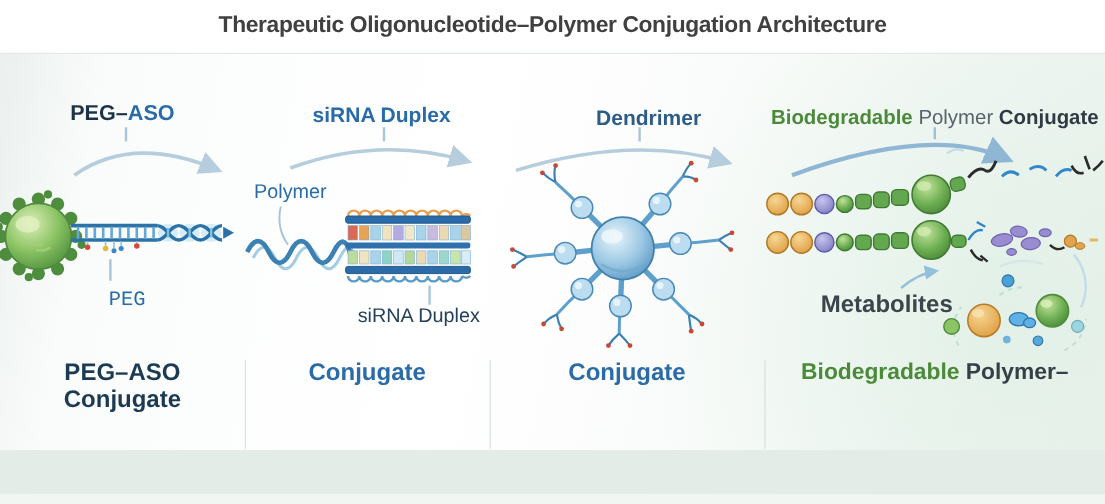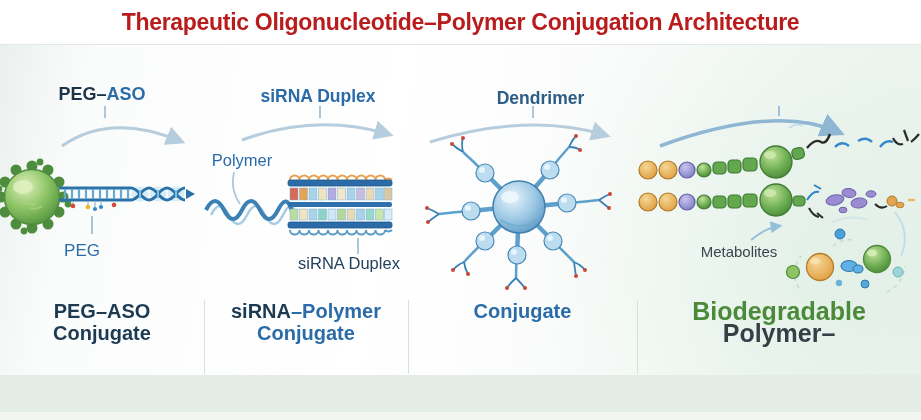--- a/index.html
+++ b/index.html
@@ -8,38 +8,38 @@
     font-family:"Liberation Sans",sans-serif;
     background:
       radial-gradient(circle at 90% 62%, rgba(214,236,222,.55), rgba(214,236,222,0) 34%),
       linear-gradient(100deg,#e9efec 0%,#fafcfb 10%,#ffffff 42%,#f7faf8 72%,#ecf3ee 100%);
   }
   .titlebar{
     position:absolute;left:0;top:0;width:921px;height:44px;background:#ffffff;
     border-bottom:1px solid #e2e9e5;display:flex;align-items:center;justify-content:center;
   }
   .title{
-    font-size:23px;font-weight:700;color:#b91c1c;letter-spacing:-0.3px;
+    font-size:19px;font-weight:700;color:#404040;letter-spacing:-0.3px;
   }
   .hdr{position:absolute;text-align:center;font-size:18px;font-weight:700;white-space:nowrap;}
   .hdr .dk{color:#1c3347;text-align:right;}
   .hdr .bl{color:#2b6ca8;}
   .hdr .gn{color:#4a8a39;}
   .hdr .gy{color:#5a646b;font-weight:400;}
   .hdr .dk2{color:#2f3a42;}
   .ann{position:absolute;text-align:center;white-space:nowrap;}
   .ann.blue{color:#2b6ca8;font-size:17px;font-weight:500;}
   .ann.navy{color:#24415c;font-size:16.5px;font-weight:500;}
-  .ann.gray{color:#3c444c;font-size:15px;font-weight:400;}
+  .ann.gray{color:#3c444c;font-size:20px;font-weight:700;}
   .cap{position:absolute;top:300px;text-align:center;font-weight:700;font-size:20px;line-height:22px;}
   .cap .dk{color:#1c3a52;}
   .cap .bl{color:#2b6ca8;}
   .cap .gn{color:#4a8a39;}
   .cap .sl{color:#343f47;}
-  .cap.small{font-size:25px;}
+  .cap.small{font-size:19px;}
   .divider{position:absolute;top:300px;height:74px;width:1px;background:#d8e0dc;}
   .strip1{position:absolute;left:0;top:375px;width:921px;height:37px;background:#e3ece7;}
   .strip2{position:absolute;left:0;top:412px;width:921px;height:8px;background:#f1f6f3;}
   .figsvg{position:absolute;top:100px;}
 </style>
 </head>
 <body>
 
 <div id="stage">
 
@@ -125,21 +125,21 @@
       <g stroke="#7ec0e0" stroke-width="2">
         <line x1="140" y1="90" x2="140" y2="98"></line>
           <line x1="158" y1="90" x2="158" y2="98"></line>
           <line x1="176" y1="90" x2="176" y2="98"></line>
       </g>
       <path d="M186,89 L195,94 L186,99 Z" fill="#2a72a8"></path>
     </g>
     <line x1="92" y1="116" x2="92" y2="134" stroke="#a8c4d8" stroke-width="2"></line>
   </svg>
 
-  <div class="ann blue" style="left:32px;top:241px;width:100px;">PEG</div>
+  <div class="ann blue" style="left:56px;top:241px;width:100px;font-family:Liberation Mono, monospace;">PEG</div>
 
   <div class="cap" style="left:0;width:204px;">
     <div><span class="dk">PEG–ASO</span></div>
     <div><span class="dk">Conjugate</span></div>
   </div>
 
   <div class="hdr" style="left:216px;top:86px;width:204px;font-size:17.5px;font-weight:600;">
     <span class="bl">siRNA Duplex</span>
   </div>
 
@@ -191,21 +191,20 @@
       <rect x="84" y="122" width="104" height="6" rx="2" fill="#2b6ca8" stroke="#1d5687" stroke-width="0.8"></rect>
       <path d="M86 130a4.75 4.5 0 0 0 9.5 0M95.5 130a4.75 4.5 0 0 0 9.5 0M105 130a4.75 4.5 0 0 0 9.5 0M114.5 130a4.75 4.5 0 0 0 9.5 0M124 130a4.75 4.5 0 0 0 9.5 0M133.5 130a4.75 4.5 0 0 0 9.5 0M143 130a4.75 4.5 0 0 0 9.5 0M152.5 130a4.75 4.5 0 0 0 9.5 0M162 130a4.75 4.5 0 0 0 9.5 0M171.5 130a4.75 4.5 0 0 0 9.5 0M181 130a4.75 4.5 0 0 0 7 0" fill="none" stroke="#5a9cc8" stroke-width="2"></path>
     </g>
     <line x1="154" y1="138" x2="154" y2="154" stroke="#a8c8dc" stroke-width="2"></line>
   </svg>
 
   <div class="ann blue" style="left:192px;top:151px;width:100px;font-size:16.5px;">Polymer</div>
   <div class="ann navy" style="left:287px;top:254px;width:124px;">siRNA Duplex</div>
 
   <div class="cap" style="left:204px;width:204px;">
-    <div><span class="dk">siRNA</span><span class="bl">–Polymer</span></div>
     <div><span class="bl">Conjugate</span></div>
   </div>
 
   <div class="hdr" style="left:426px;top:88px;width:229px;font-size:17.5px;font-weight:600;">
     <span class="bl" style="color:#2d5d86;">Dendrimer</span>
   </div>
 
   <svg class="figsvg" style="left:408px;" width="229" height="200" viewBox="0 0 229 200">
     <defs>
       <radialGradient id="g3" cx="38%" cy="32%" r="78%">
@@ -286,20 +285,23 @@
       <circle cx="111" cy="107" r="26" fill="url(#g3)" stroke="#4280ae" stroke-width="1.5"></circle>
       <ellipse cx="102" cy="97" rx="9" ry="6" fill="#eef8fd" opacity="0.85"></ellipse>
       <path d="M93,120 q18,12 36,0" stroke="#6fa8cc" stroke-width="2" fill="none" opacity="0.7"></path>
     </g>
   </svg>
 
   <div class="cap" style="left:408px;width:229px;">
     <div><span class="bl">Conjugate</span></div>
   </div>
 
+  <div class="hdr" style="left:637px;top:88px;width:284px;font-size:17px;">
+    <span class="gn">Biodegradable</span><span class="gy"> Polymer </span><span class="dk2">Conjugate</span>
+  </div>
 
   <svg class="figsvg" style="left:637px;" width="284" height="200" viewBox="0 0 284 200">
     <defs>
       <radialGradient id="g4big" cx="38%" cy="30%" r="78%">
         <stop offset="0%" stop-color="#c2e29a"></stop>
           <stop offset="60%" stop-color="#6cae52"></stop>
           <stop offset="100%" stop-color="#498738"></stop>
       </radialGradient>
       <radialGradient id="g4or" cx="38%" cy="32%" r="78%">
         <stop offset="0%" stop-color="#f6d694"></stop>

